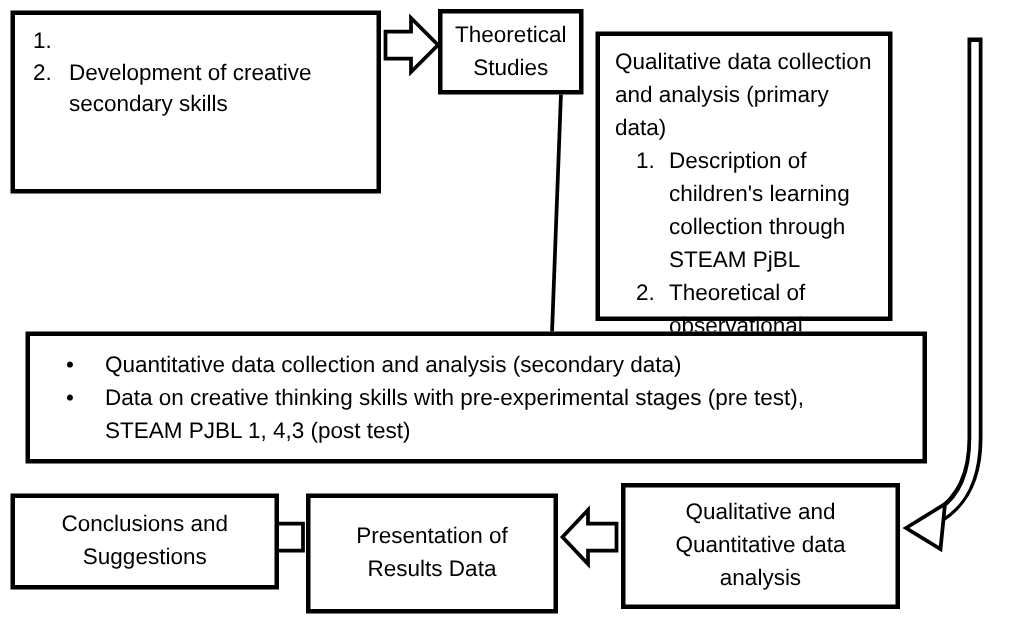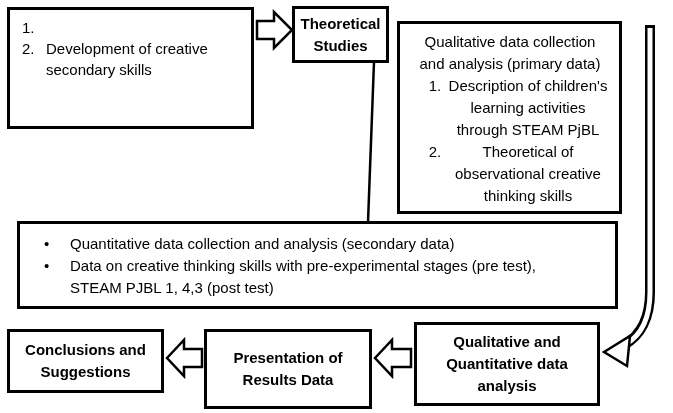--- a/index.html
+++ b/index.html
@@ -25,41 +25,40 @@
     box-sizing: border-box;
     font-size: 15px;
     z-index: 1;
   }
   .centered {
     display: flex;
     align-items: center;
     justify-content: center;
     text-align: center;
     line-height: 22px;
-    font-weight: bold;
   }
   .li { display: flex; align-items: flex-start; }
   .marker { flex: 0 0 24px; }
   .bullet-marker { flex: 0 0 26px; text-align: left; }
   .litext { flex: 1 1 auto; }
 
   
   .input-box { left: 7px; top: 7px; width: 247px; height: 122px; padding: 7px 10px 6px 12px; line-height: 21px; }
   
   .theoretical-box { left: 292px; top: 6px; width: 97px; height: 57px; padding: 0 6px; }
   
-  .qualitative-box { left: 397px; top: 21px; width: 225px; height: 193px; padding: 7px 9px 6px 10px; line-height: 22px; text-align: center; }
+  .qualitative-box { left: 397px; top: 21px; width: 198px; height: 193px; padding: 7px 9px 6px 10px; line-height: 22px; }
   .qualitative-box .list { margin-left: 14px; }
   
   .quantitative-box { left: 17px; top: 221px; width: 601px; height: 88px; padding: 9px 12px 6px 24px; line-height: 22px; }
   .quantitative-box .litext { max-width: 512px; }
   
   .analysis-box { left: 414px; top: 322px; width: 186px; height: 84px; padding: 16px 16px; }
   .presentation-box { left: 204px; top: 329px; width: 168px; height: 80px; padding: 0 10px; }
-  .conclusions-box { left: 7px; top: 329px; width: 157px; height: 64px; padding: 0 10px; }
+  .conclusions-box { left: 7px; top: 329px; width: 179px; height: 64px; padding: 0 10px; }
 </style>
 </head>
 <body>
 
 <div class="canvas">
 
   <svg class="overlay" viewBox="0 0 673 413" xmlns="http://www.w3.org/2000/svg">
 
     <line x1="374" y1="62" x2="368" y2="222" stroke="#000" stroke-width="2.5"></line>
 
@@ -86,21 +85,21 @@
 
   <div class="box centered theoretical-box">
     <span>Theoretical Studies</span>
   </div>
 
   <div class="box qualitative-box">
     <div>Qualitative data collection and analysis (primary data)</div>
     <div class="list">
       <div class="li">
         <span class="marker" style="flex-basis:22px">1.</span>
-        <span class="litext">Description of children's learning activities through STEAM PjBL</span>
+        <span class="litext">Description of children's learning collection through STEAM PjBL</span>
       </div>
       <div class="li">
         <span class="marker" style="flex-basis:22px">2.</span>
         <span class="litext">Theoretical of observational creative thinking skills</span>
       </div>
     </div>
   </div>
 
   <div class="box quantitative-box">
     <div class="li">

